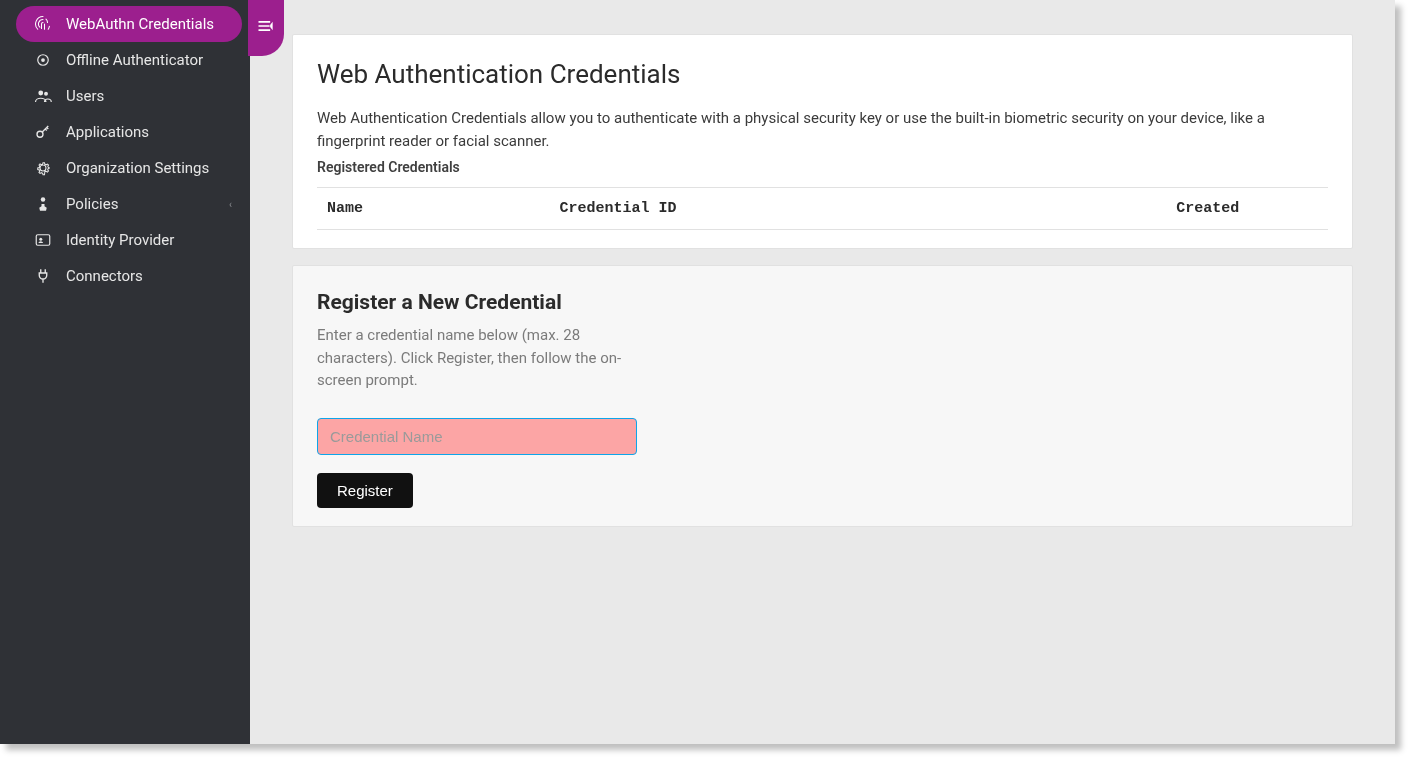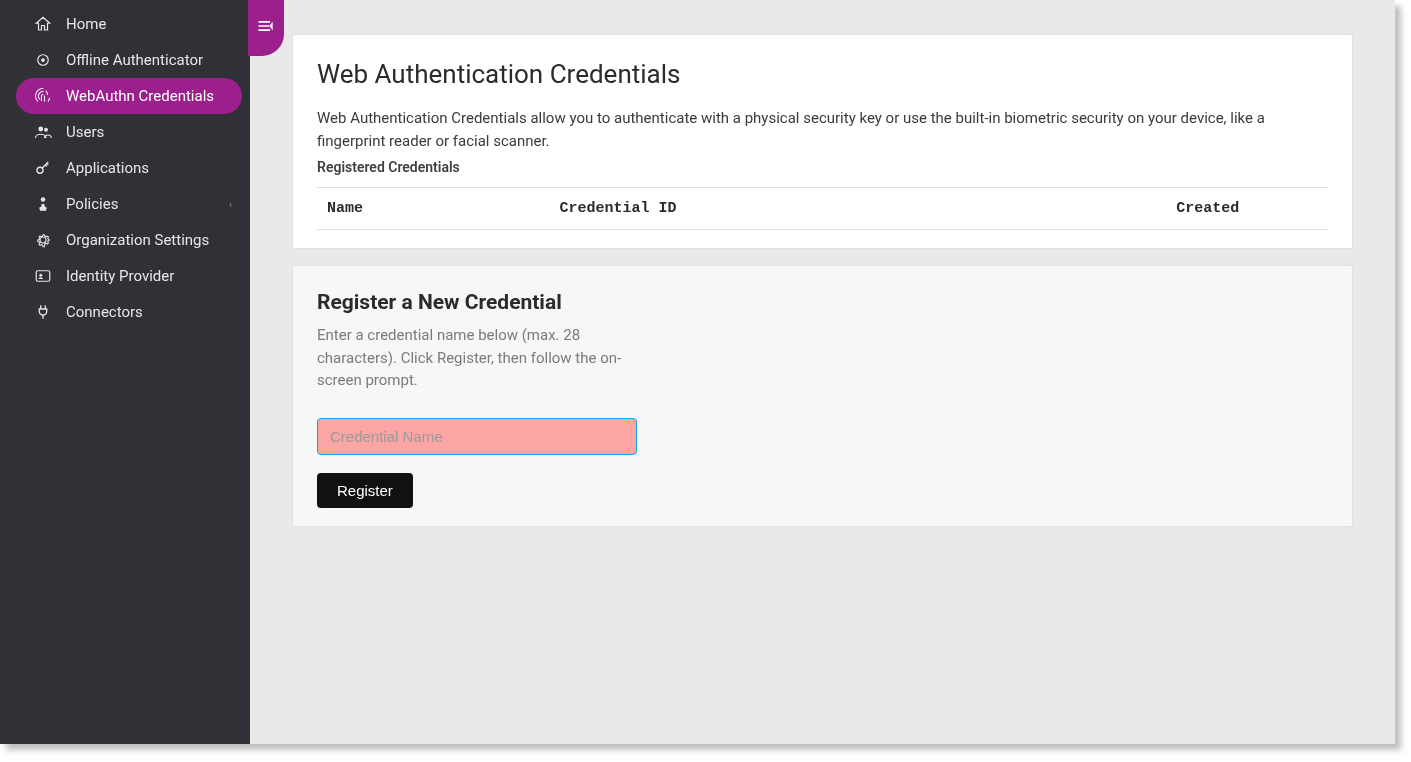--- a/index.html
+++ b/index.html
@@ -165,44 +165,36 @@
 
   <nav class="sidebar">
     <div class="toggle-tab">
       <span class="icon">
         <svg viewBox="0 0 24 24">
             <path d="M3 6h14v2H3V6zm0 5h14v2H3v-2zm0 5h14v2H3v-2zM20 7l-4 5 4 5V7z"></path>
           </svg>
       </span>
     </div>
     <ul class="nav">
-      <li class="nav-item">
-        <span class="icon">
-          <svg viewBox="0 0 24 24">
-              <path d="M12 3l9 8h-3v9h-4v-6H10v6H6v-9H3l9-8z" fill="none" stroke="currentColor" stroke-width="1.6"></path>
-            </svg>
-        </span>
-        <span>Home</span>
+      <li class="nav-item active">
+        <span class="icon">
+          <svg viewBox="0 0 24 24">
+              <path d="M12 2a10 10 0 00-7 17M12 6a6 6 0 00-4.2 10.3M12 10a2 2 0 00-2 2v6M14 12v7M18 10a6 6 0 00-2-4.5M19 19a10 10 0 001.5-4" fill="none" stroke="currentColor" stroke-width="1.4" stroke-linecap="round"></path>
+            </svg>
+        </span>
+        <span>WebAuthn Credentials</span>
       </li>
       <li class="nav-item">
         <span class="icon">
           <svg viewBox="0 0 24 24">
               <circle cx="12" cy="12" r="7" fill="none" stroke="currentColor" stroke-width="1.6"></circle>
               <circle cx="12" cy="12" r="2.5"></circle>
             </svg>
         </span>
         <span>Offline Authenticator</span>
-      </li>
-      <li class="nav-item active">
-        <span class="icon">
-          <svg viewBox="0 0 24 24">
-              <path d="M12 2a10 10 0 00-7 17M12 6a6 6 0 00-4.2 10.3M12 10a2 2 0 00-2 2v6M14 12v7M18 10a6 6 0 00-2-4.5M19 19a10 10 0 001.5-4" fill="none" stroke="currentColor" stroke-width="1.4" stroke-linecap="round"></path>
-            </svg>
-        </span>
-        <span>WebAuthn Credentials</span>
       </li>
       <li class="nav-item">
         <span class="icon">
           <svg viewBox="0 0 24 24">
               <circle cx="9" cy="8" r="3.2"></circle>
               <circle cx="16" cy="9" r="2.6"></circle>
               <path d="M2 20c0-3 3.5-5 7-5s7 2 7 5M14 20c0-2.4 2-4 4.5-4s4.5 1.6 4.5 4" fill="none" stroke="currentColor" stroke-width="1.6"></path>
             </svg>
         </span>
         <span>Users</span>
@@ -212,34 +204,34 @@
           <svg viewBox="0 0 24 24">
               <circle cx="8" cy="15" r="4" fill="none" stroke="currentColor" stroke-width="1.8"></circle>
               <path d="M11 12l8-8M17 6l2 2M15 8l2 2" stroke="currentColor" stroke-width="1.8" fill="none"></path>
             </svg>
         </span>
         <span>Applications</span>
       </li>
       <li class="nav-item">
         <span class="icon">
           <svg viewBox="0 0 24 24">
+              <path d="M12 8a4 4 0 100 8 4 4 0 000-8zm9 4l-2 .5a7 7 0 01-.7 1.7l1 1.8-1.4 1.4-1.8-1a7 7 0 01-1.7.7L14 21h-2l-.5-2a7 7 0 01-1.7-.7l-1.8 1L6.6 18l1-1.8A7 7 0 016.9 14.5L5 14v-2l2-.5a7 7 0 01.7-1.7l-1-1.8L8 6.6l1.8 1a7 7 0 011.7-.7L12 5h2l.5 2a7 7 0 011.7.7l1.8-1L19.4 8l-1 1.8a7 7 0 01.7 1.7L21 12z" fill="none" stroke="currentColor" stroke-width="1.4"></path>
+            </svg>
+        </span>
+        <span>Organization Settings</span>
+      </li>
+      <li class="nav-item">
+        <span class="icon">
+          <svg viewBox="0 0 24 24">
               <circle cx="12" cy="6" r="3"></circle>
               <path d="M10 12h4v3l3 2-1 4H8l-1-4 3-2v-3z"></path>
             </svg>
         </span>
         <span>Policies</span>
         <span class="chevron">‹</span>
-      </li>
-      <li class="nav-item">
-        <span class="icon">
-          <svg viewBox="0 0 24 24">
-              <path d="M12 8a4 4 0 100 8 4 4 0 000-8zm9 4l-2 .5a7 7 0 01-.7 1.7l1 1.8-1.4 1.4-1.8-1a7 7 0 01-1.7.7L14 21h-2l-.5-2a7 7 0 01-1.7-.7l-1.8 1L6.6 18l1-1.8A7 7 0 016.9 14.5L5 14v-2l2-.5a7 7 0 01.7-1.7l-1-1.8L8 6.6l1.8 1a7 7 0 011.7-.7L12 5h2l.5 2a7 7 0 011.7.7l1.8-1L19.4 8l-1 1.8a7 7 0 01.7 1.7L21 12z" fill="none" stroke="currentColor" stroke-width="1.4"></path>
-            </svg>
-        </span>
-        <span>Organization Settings</span>
       </li>
       <li class="nav-item">
         <span class="icon">
           <svg viewBox="0 0 24 24">
               <rect x="3" y="5" width="18" height="14" rx="2" fill="none" stroke="currentColor" stroke-width="1.6"></rect>
               <circle cx="9" cy="11" r="2"></circle>
               <path d="M6 16c0-1.5 1.5-2.5 3-2.5s3 1 3 2.5M14 9h5M14 13h5"></path>
             </svg>
         </span>
         <span>Identity Provider</span>

